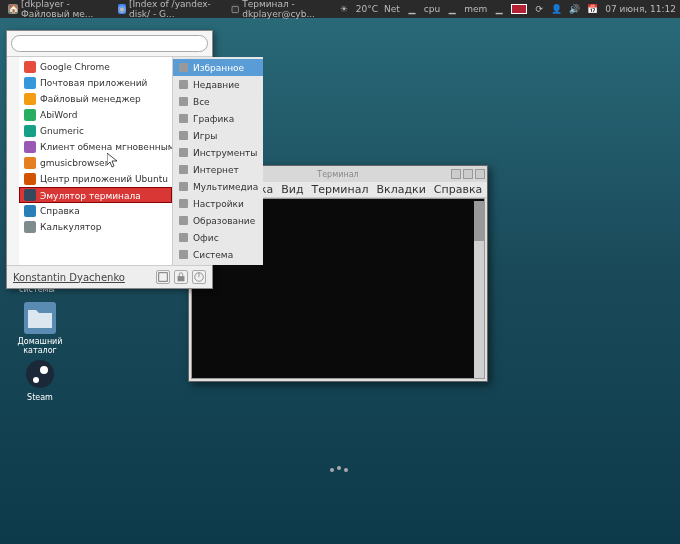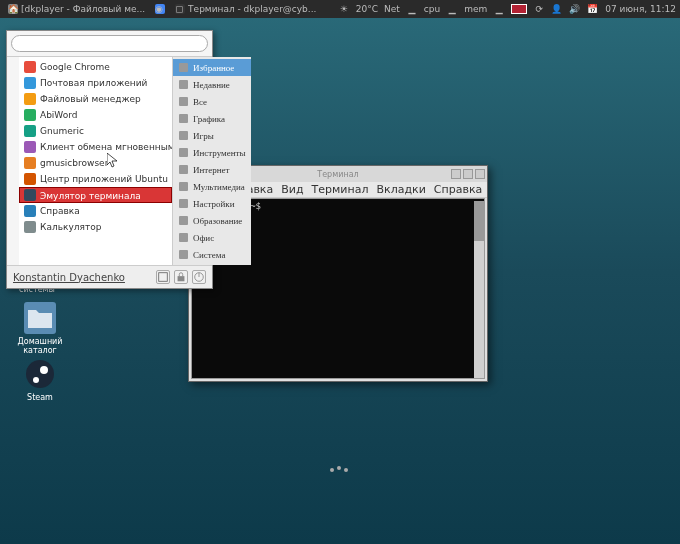--- a/index.html
+++ b/index.html
@@ -98,21 +98,20 @@
   color: #fff;
   outline: 1px solid #8b0000;
   outline-offset: -1px;
   align-items: flex-end;
 }
 .menu-left .item .ico { width: 12px; height: 12px; flex-shrink: 0; border-radius: 2px; }
 .menu-right {
   flex: 1;
   background: #e8e8e8;
   padding: 2px 0;
-  font-family: Liberation Serif, serif;
 }
 .menu-right .cat {
   display: flex; align-items: center;
   padding: 3px 5px;
   gap: 4px;
   font-size: 9px;
   color: #333;
   cursor: pointer;
 }
 .menu-right .cat.selected {
@@ -241,20 +240,21 @@
 <body>
 
 <div class="panel">
   <div class="panel-left">
     <div class="taskbar-item">
       <span class="dot" style="background:#888">🏠</span>
       <span>[dkplayer - Файловый ме...</span>
     </div>
     <div class="taskbar-item">
       <span class="dot" style="background:#4285f4">◉</span>
+      <span>[Index of /yandex-disk/ - G...</span>
     </div>
     <div class="taskbar-item">
       <span class="dot" style="background:#333">▢</span>
       <span>Терминал - dkplayer@cyb...</span>
     </div>
   </div>
   <div class="panel-spacer"></div>
   <div class="panel-right">
     <span class="tray-icon">☀</span>
     <span>20°C</span>

